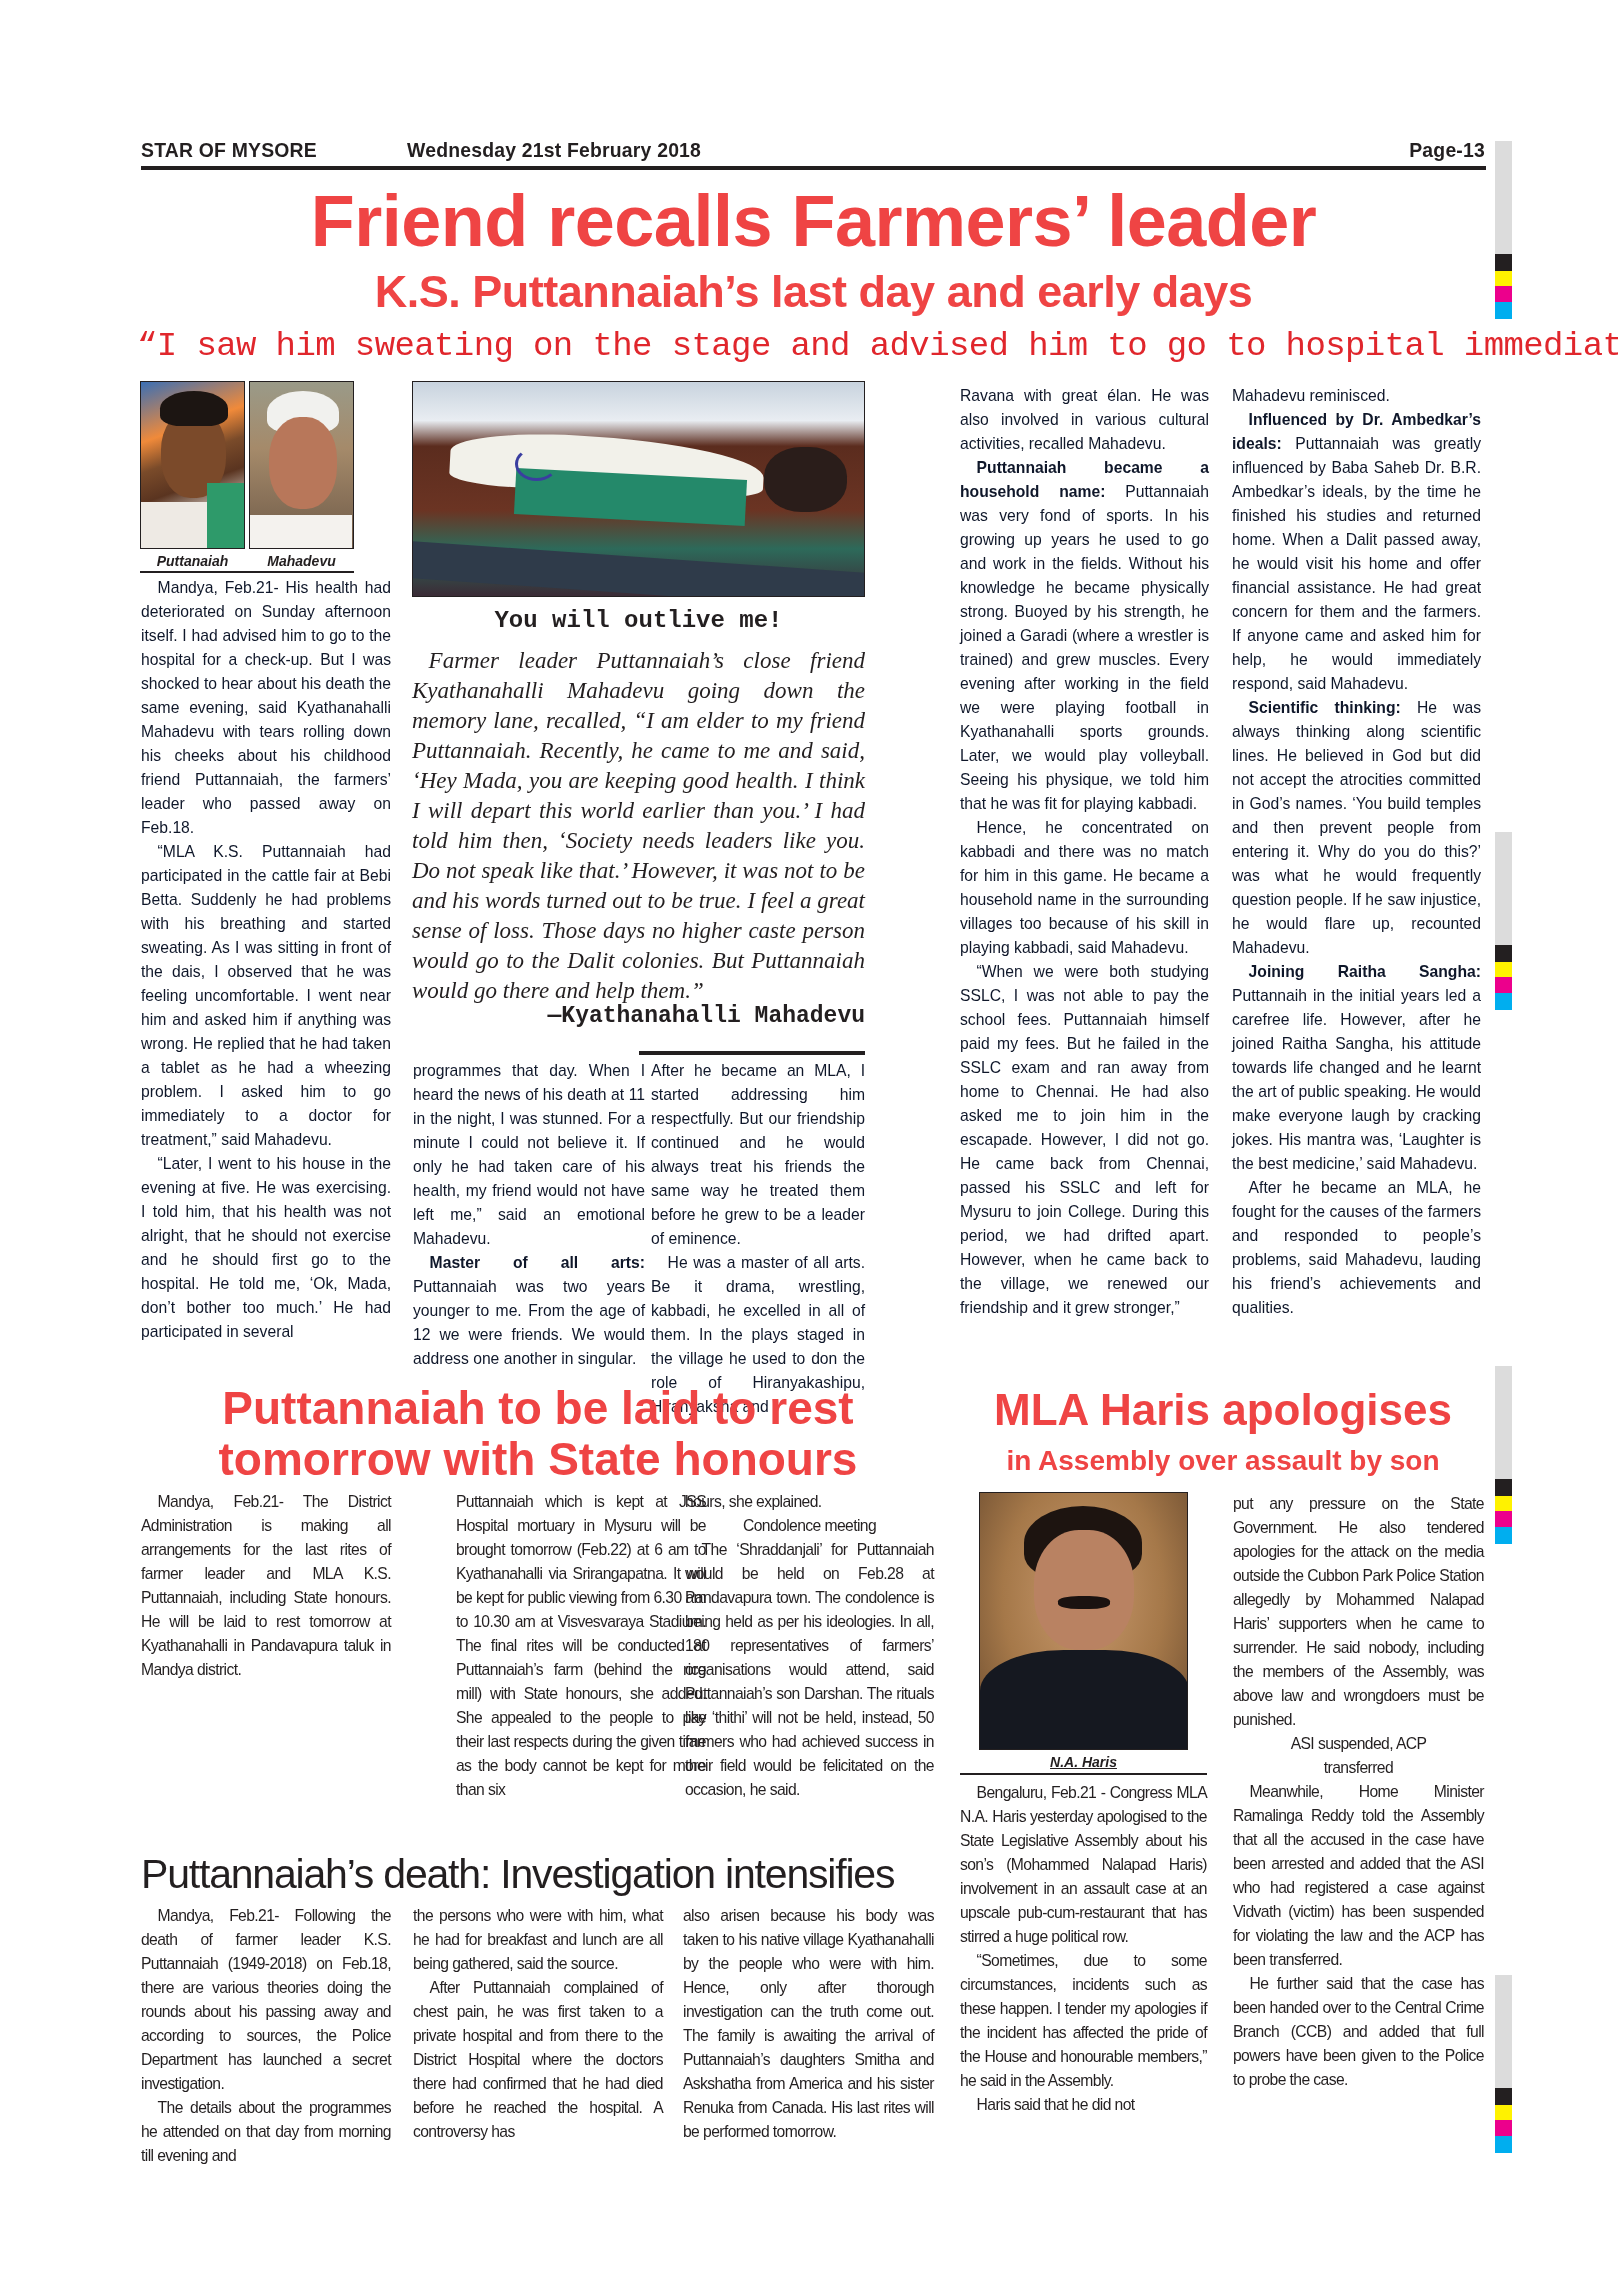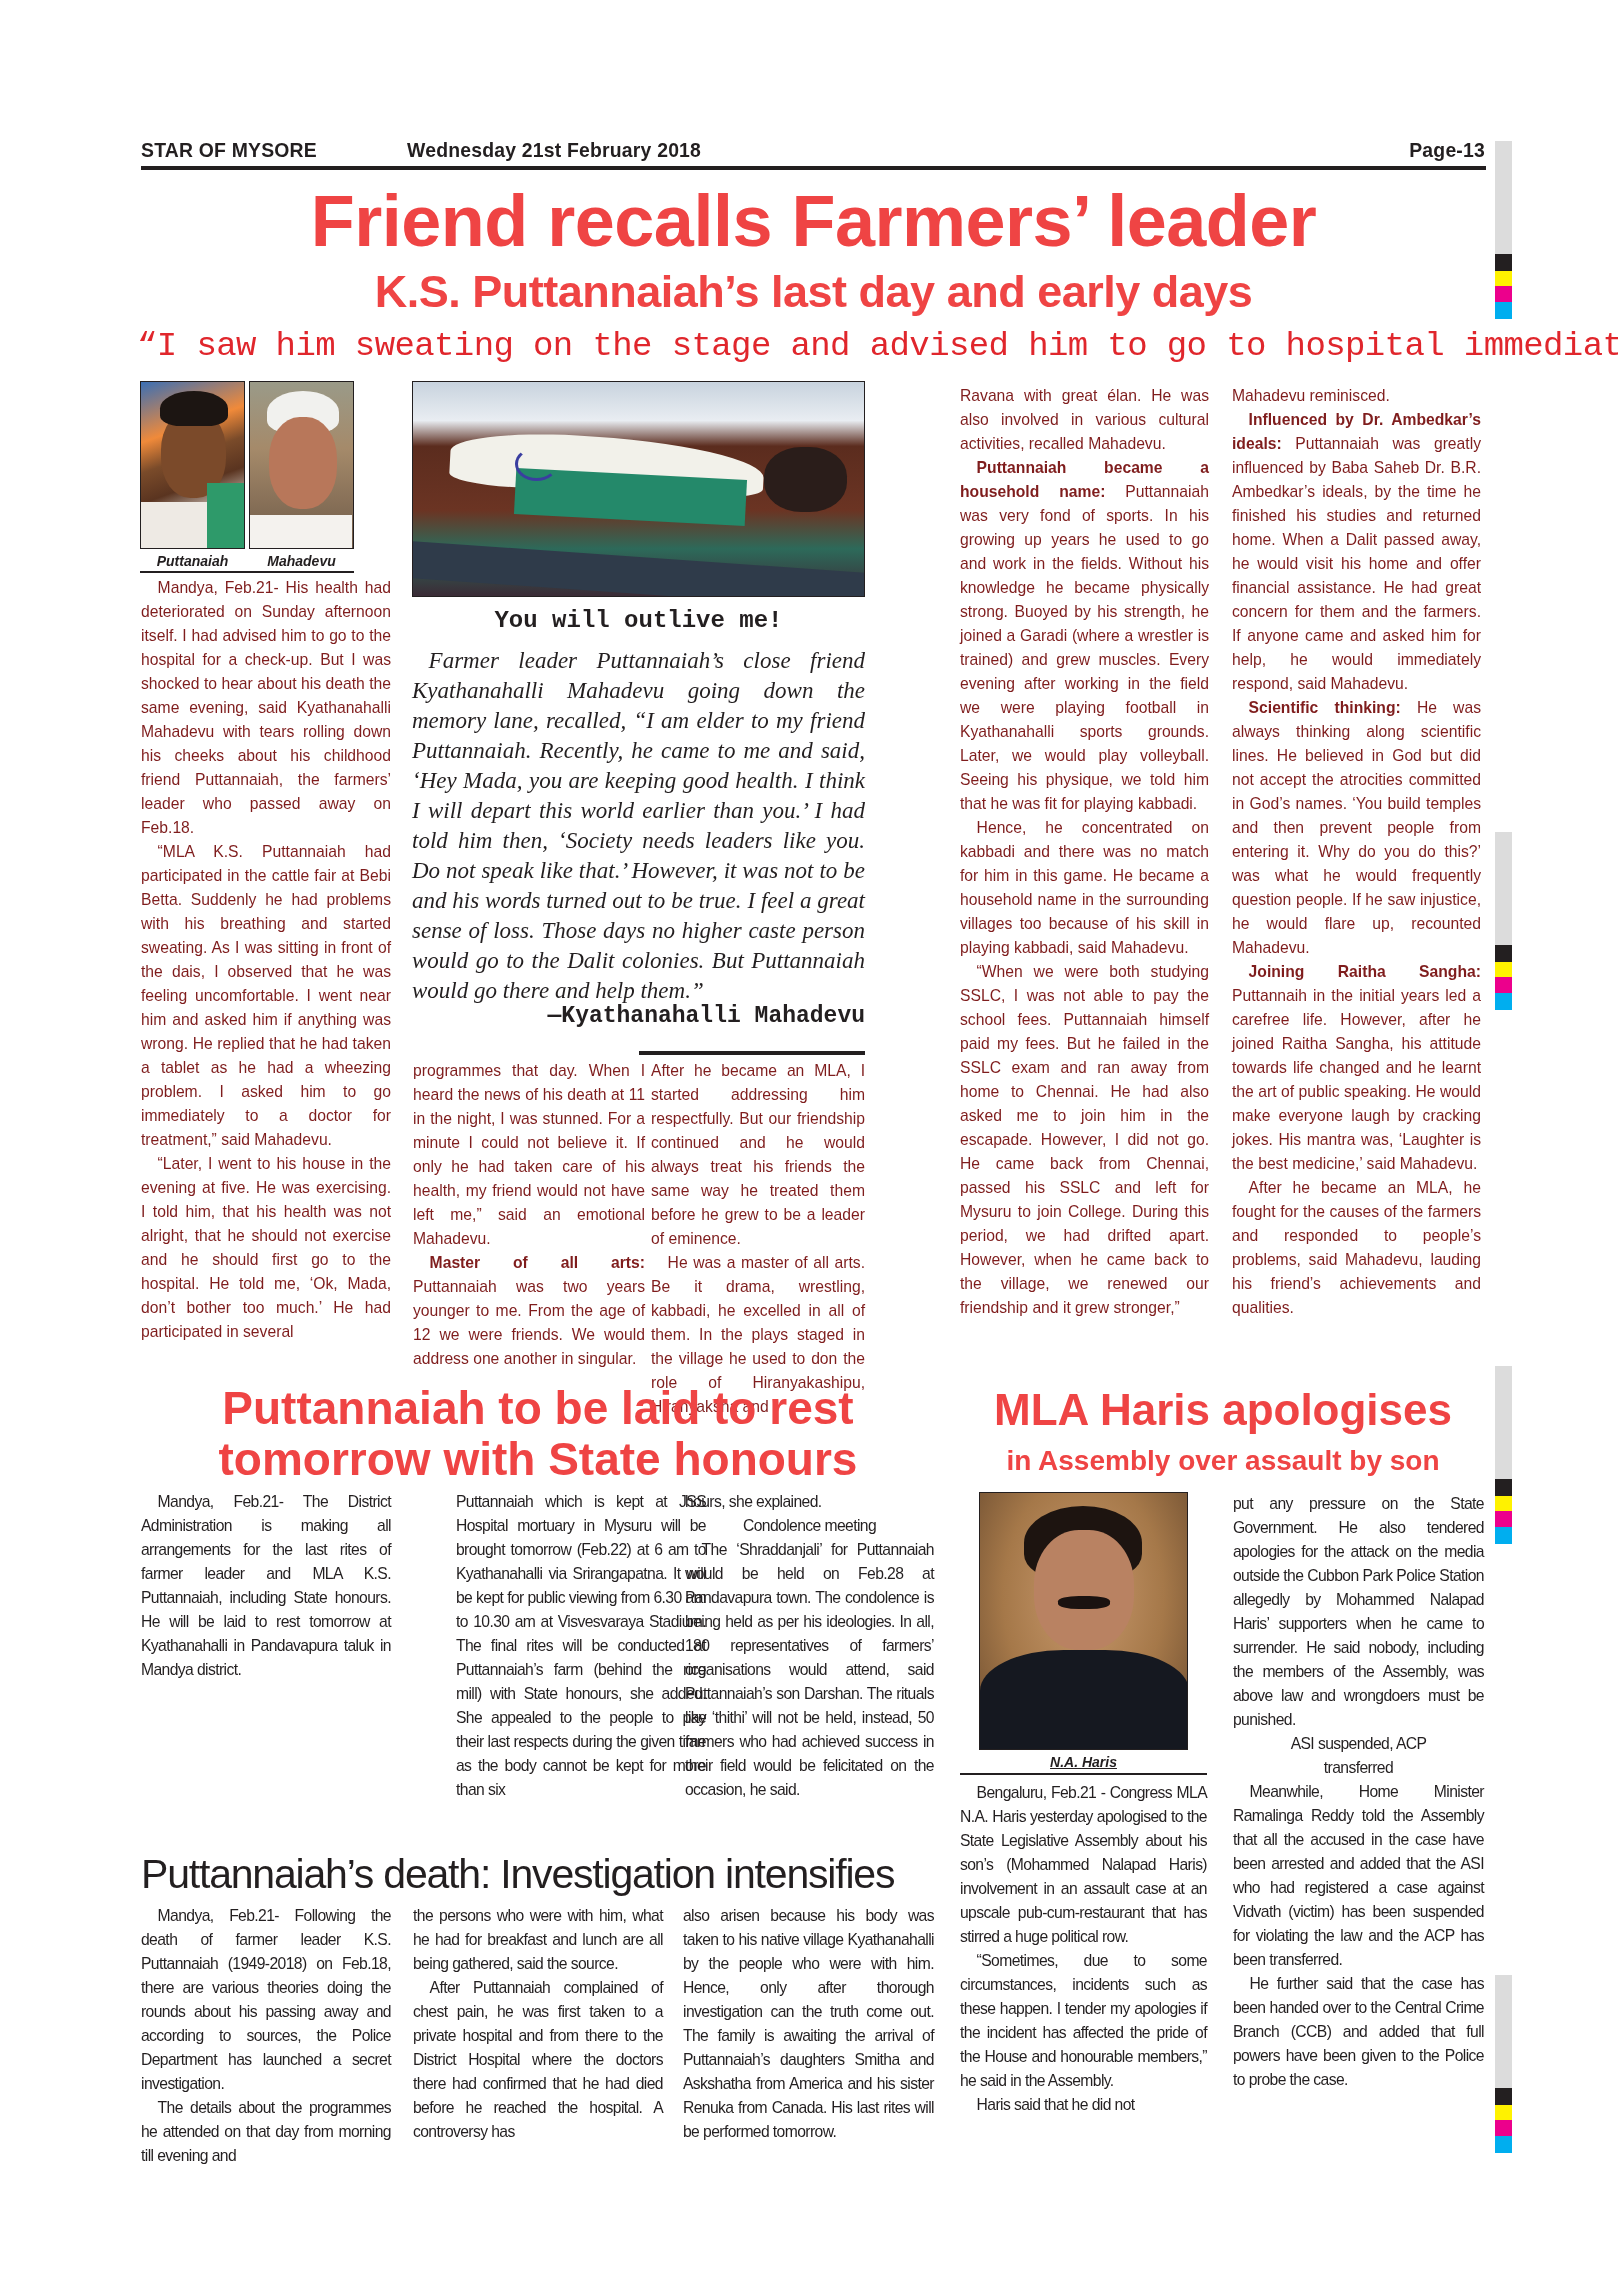--- a/index.html
+++ b/index.html
@@ -3,21 +3,21 @@
 <meta charset="utf-8">
 <style>
   html, body { margin:0; padding:0; background:#ffffff; }
   body { width:1619px; height:2289px; position:relative; overflow:hidden; color:#231f20; }
   .abs { position:absolute; }
   .sans { font-family:"Liberation Sans", sans-serif; }
   .serif { font-family:Liberation Mono, monospace; }
   .hdr { font-weight:bold; font-size:19.4px; letter-spacing:0.2px; top:139px; transform:scaleY(1.05); }
   .rule { background:#231f20; }
   .h-main { font-family:"Liberation Sans", sans-serif; font-weight:bold; color:#ef4444; white-space:nowrap; text-align:center; }
-  .body { font-family:"Liberation Sans", sans-serif; font-size:15.7px; line-height:24px; text-align:justify; hyphens:manual; color:#7f1d1d; }
+  .body { font-family:"Liberation Sans", sans-serif; font-size:15.7px; line-height:24px; text-align:justify; hyphens:manual; color:#0f172a; }
   .body p { margin:0; text-indent:16.6px; }
   .body p.noind { text-indent:0; }
   .narrow { font-family:"Liberation Sans", sans-serif; font-size:15.7px; line-height:24px; text-align:justify; color:#231f20; letter-spacing:-0.6px; }
   .narrow p { margin:0; text-indent:16.6px; }
   .narrow p.noind { text-indent:0; }
   .lead { font-weight:bold; }
   .subhead-c { text-align:center; font-weight:normal; text-indent:0 !important; }
   .caption { font-family:"Liberation Sans", sans-serif; font-weight:bold; font-style:italic; font-size:14px; text-align:center; }
   .photo { border:1.8px solid #231f20; box-sizing:border-box; overflow:hidden; }
   .quote { font-family:"Liberation Serif", serif; font-style:italic; font-size:23px; line-height:30px; text-align:justify; color:#231f20; }

